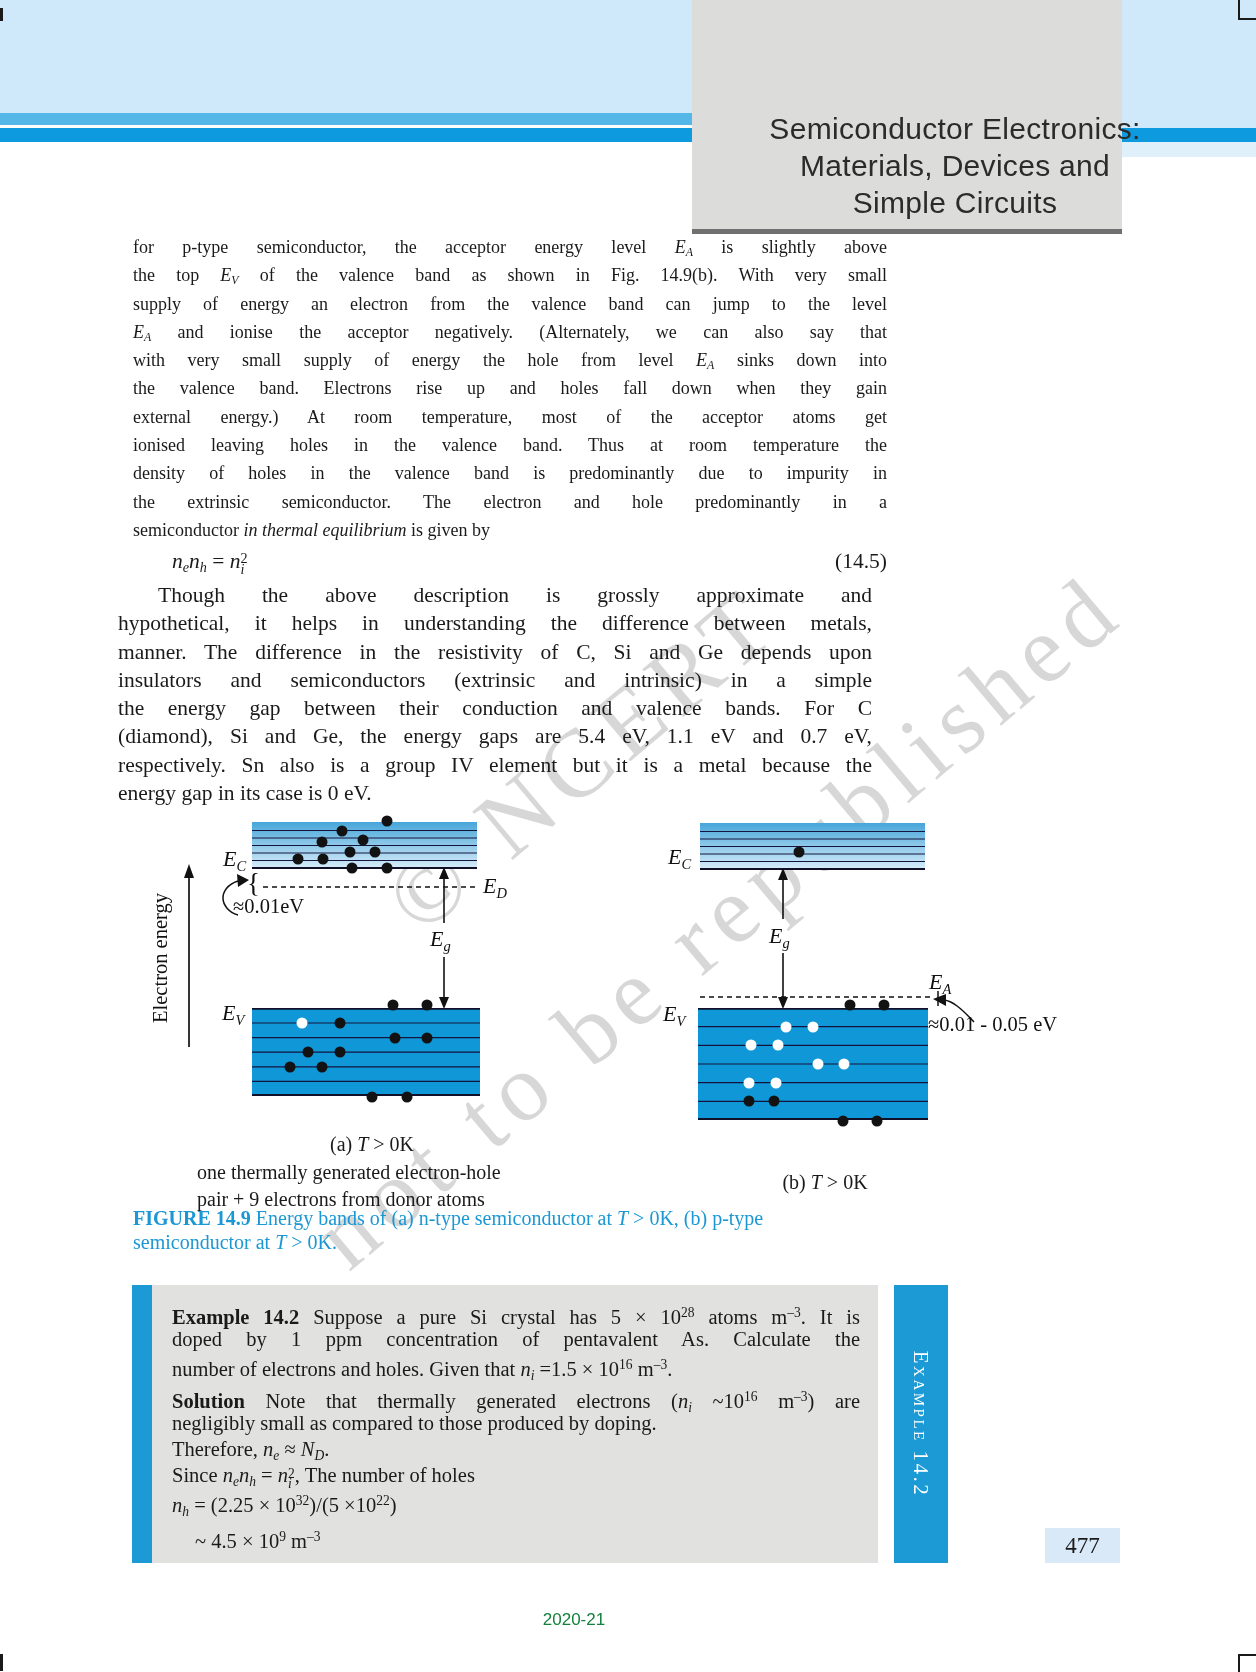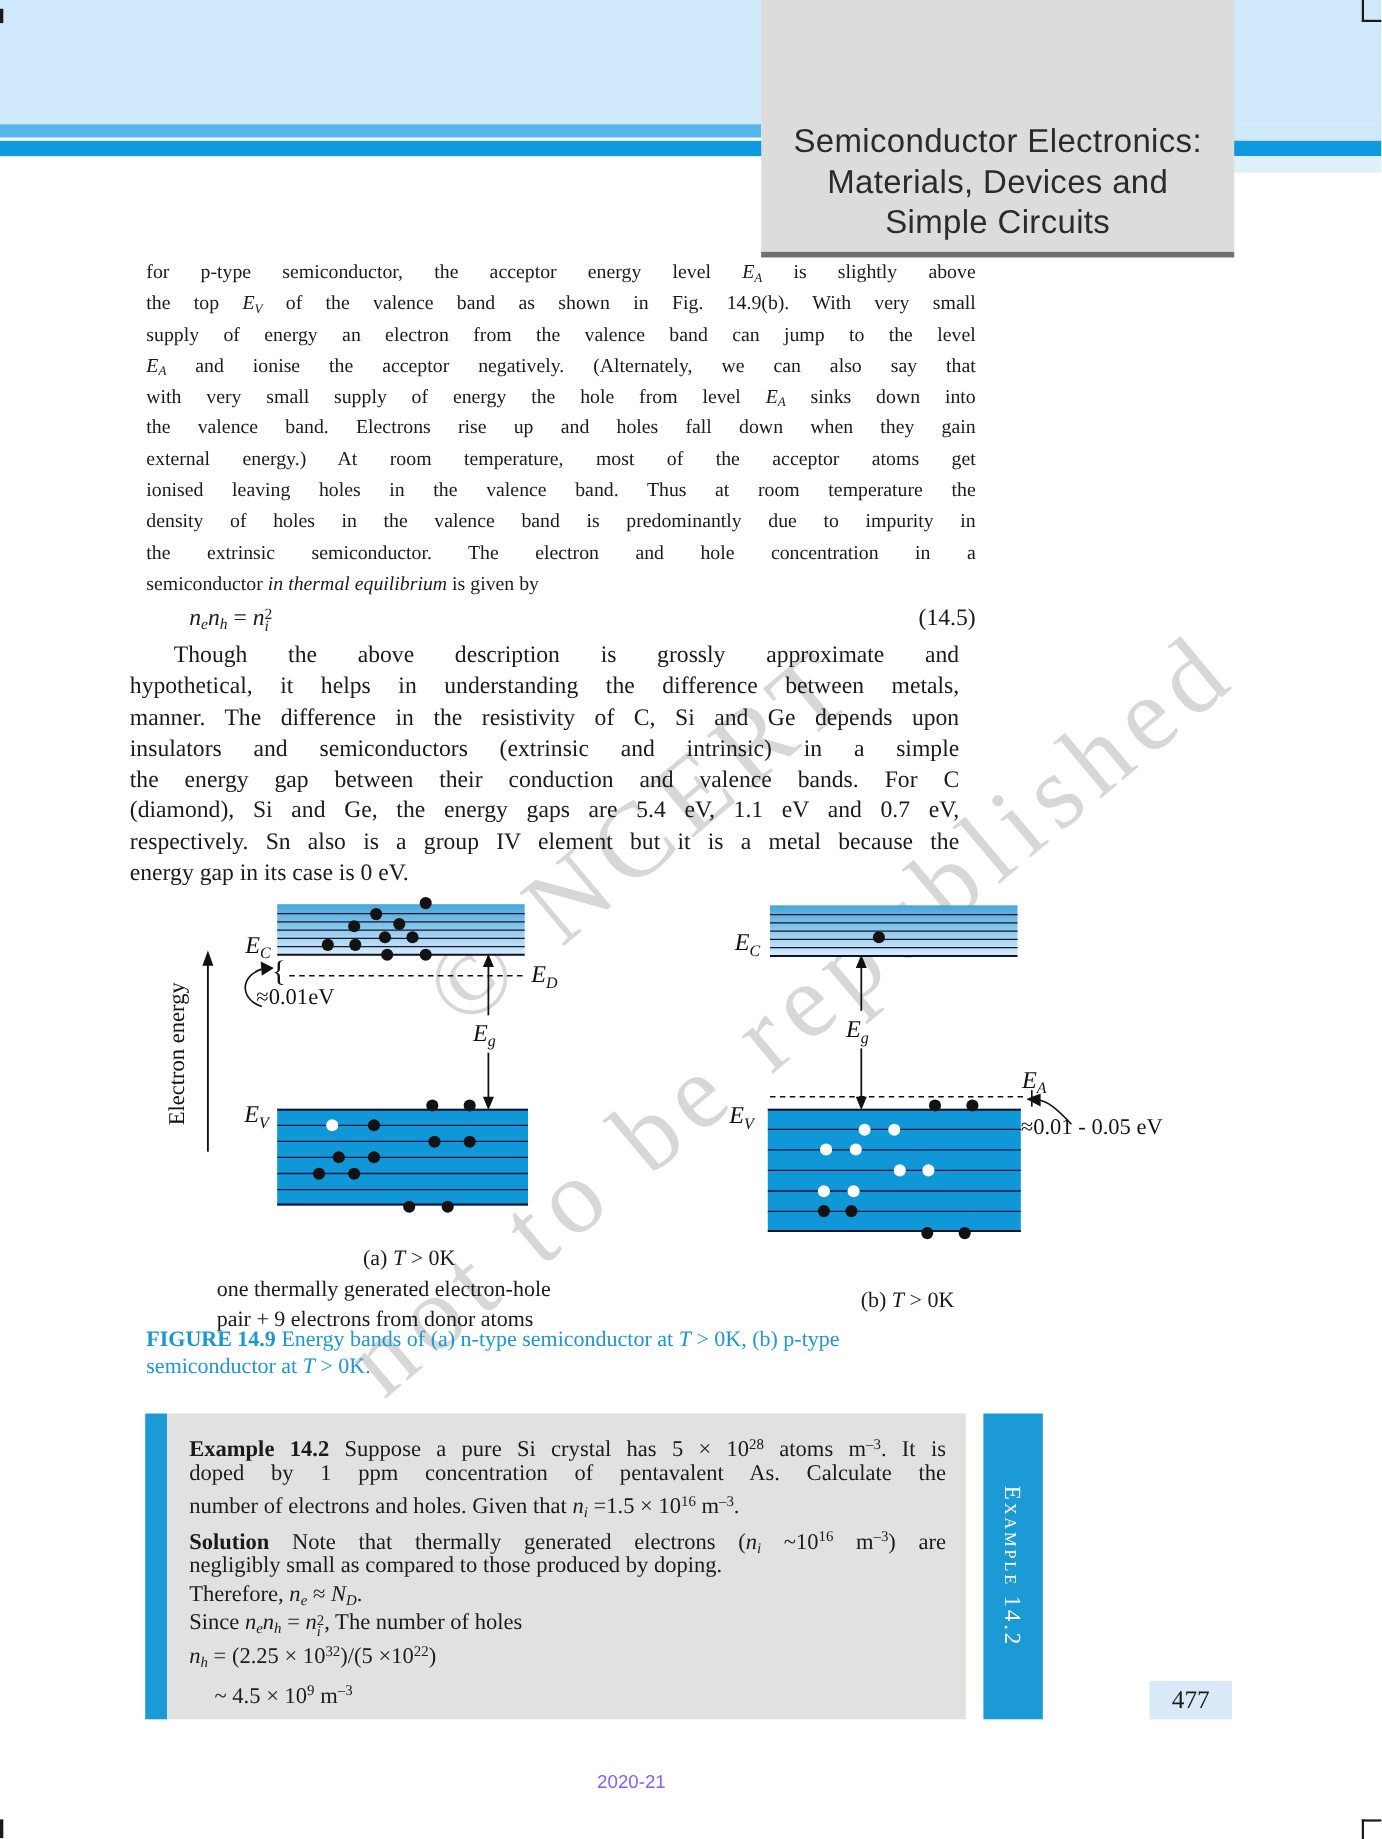--- a/index.html
+++ b/index.html
@@ -8,21 +8,21 @@
   
   .band-light{position:absolute;left:0;top:0;width:1256px;height:113px;background:#cfe9fa;z-index:2;}
   .band-light-right{position:absolute;left:1120px;top:113px;width:136px;height:15px;background:#cfe9fa;z-index:2;}
   .stripe-mid{position:absolute;left:0;top:113px;width:692px;height:12px;background:#55b7e8;z-index:2;}
   .stripe-dark{position:absolute;left:0;top:128px;width:1256px;height:14px;background:#0d9ade;z-index:2;}
   .stripe-pale{position:absolute;left:1120px;top:142px;width:136px;height:15px;background:#dff0fb;z-index:2;}
   .title-box{position:absolute;left:692px;top:0;width:430px;height:229px;background:#dcdcdb;
              border-bottom:5px solid #707070;z-index:3;}
   .title-text{position:absolute;left:0;top:110px;width:430px;text-align:center;
               font-family:"Liberation Sans",sans-serif;font-size:30px;line-height:37px;
-              font-weight:400;letter-spacing:0.3px;color:#2b2b2b;}
+              font-weight:400;letter-spacing:0.3px;color:#2b2b2b;padding-left:48px;}
   
   .crop-tl{position:absolute;left:0;top:8px;width:3px;height:13px;background:#1a1a1a;z-index:5;}
   .crop-tr{position:absolute;left:1238px;top:0;width:17px;height:18px;
            border-left:2.5px solid #1a1a1a;border-bottom:2.5px solid #1a1a1a;z-index:5;}
   .crop-bl{position:absolute;left:0;top:1654px;width:3px;height:17px;background:#1a1a1a;z-index:5;}
   .crop-br{position:absolute;left:1238px;top:1654px;width:17px;height:17px;
            border-left:2.5px solid #1a1a1a;border-top:2.5px solid #1a1a1a;z-index:5;}
   
   .watermark{position:absolute;left:120px;top:380px;width:1060px;height:920px;z-index:1;
              transform:rotate(-40deg);display:flex;flex-direction:column;justify-content:center;
@@ -67,21 +67,21 @@
                  color:#ffffff;font-variant:small-caps;font-size:21px;letter-spacing:2.5px;}
   .ex{position:absolute;width:688px;font-size:20.5px;z-index:3;}
   .ex .tline{height:26px;line-height:26px;}
   .exA{left:172px;top:1300px;}
   .exB{left:172px;top:1384px;}
   .exC{left:195px;top:1524px;}
   
   .page-badge{position:absolute;left:1045px;top:1528px;width:75px;height:35px;background:#d9e9f8;
               display:flex;align-items:center;justify-content:center;font-size:23px;z-index:2;}
   .footer{position:absolute;left:0;top:1610px;width:1148px;text-align:center;
-          font-family:"Liberation Sans",sans-serif;font-size:17px;color:#8b5cf6;z-index:2;}
+          font-family:"Liberation Sans",sans-serif;font-size:17px;color:#15803d;z-index:2;}
 </style>
 </head>
 <body>
 
 <div class="page">
 
   <div class="watermark">
     <div>© NCERT</div>
     <div>not to be republished</div>
   </div>
@@ -107,21 +107,21 @@
   <div class="para1">
       <div class="tline just"><span>for p-type semiconductor, the acceptor energy level </span><span class="seg-i">E</span><span class="seg-sub">A</span><span> is slightly above</span></div>
       <div class="tline just"><span>the top </span><span class="seg-i">E</span><span class="seg-sub">V</span><span> of the valence band as shown in Fig. 14.9(b). With very small</span></div>
       <div class="tline just"><span>supply of energy an electron from the valence band can jump to the level</span></div>
       <div class="tline just"><span class="seg-i">E</span><span class="seg-sub">A</span><span> and ionise the acceptor negatively. (Alternately, we can also say that</span></div>
       <div class="tline just"><span>with very small supply of energy the hole from level </span><span class="seg-i">E</span><span class="seg-sub">A</span><span> sinks down into</span></div>
       <div class="tline just"><span>the valence band. Electrons rise up and holes fall down when they gain</span></div>
       <div class="tline just"><span>external energy.) At room temperature, most of the acceptor atoms get</span></div>
       <div class="tline just"><span>ionised leaving holes in the valence band. Thus at room temperature the</span></div>
       <div class="tline just"><span>density of holes in the valence band is predominantly due to impurity in</span></div>
-      <div class="tline just"><span>the extrinsic semiconductor. The electron and hole concentration in a</span></div>
+      <div class="tline just"><span>the extrinsic semiconductor. The electron and hole predominantly in a</span></div>
       <div class="tline"><span>semiconductor </span><span class="seg-i">in thermal equilibrium</span><span> is given by</span></div>
     </div>
   <div class="eqrow">
     <span class="eq-left">
         <div class="tline"><span class="seg-i">n</span><span class="seg-sub">e</span><span class="seg-i">n</span><span class="seg-sub">h</span><span> = </span><span class="seg-i">n</span><span class="seg-stack"><span class="st-sup">2</span><span class="st-sub">i</span></span></div>
       </span>
     <span>(14.5)</span>
   </div>
   <div class="para2">
       <div class="tline just" style="text-indent: 40px;"><span>Though the above description is grossly approximate and</span></div>

